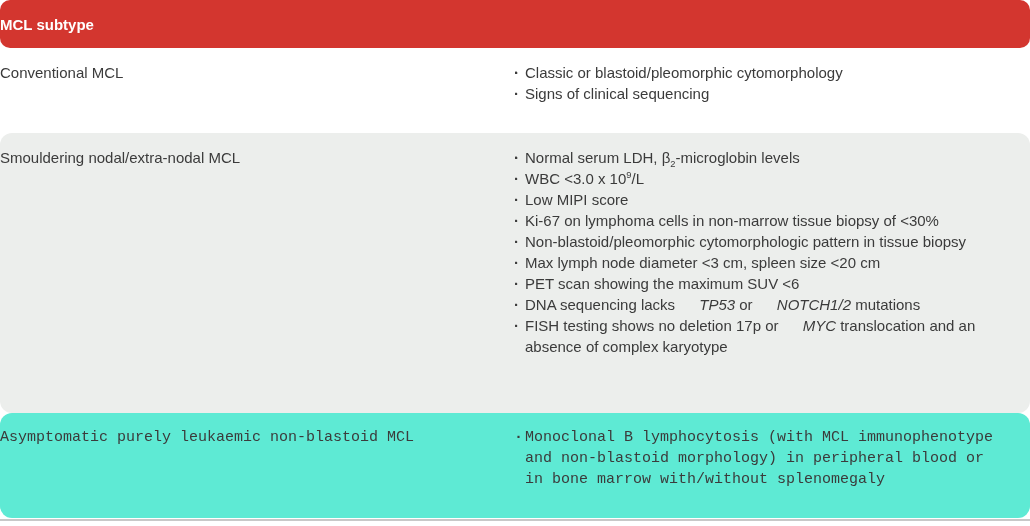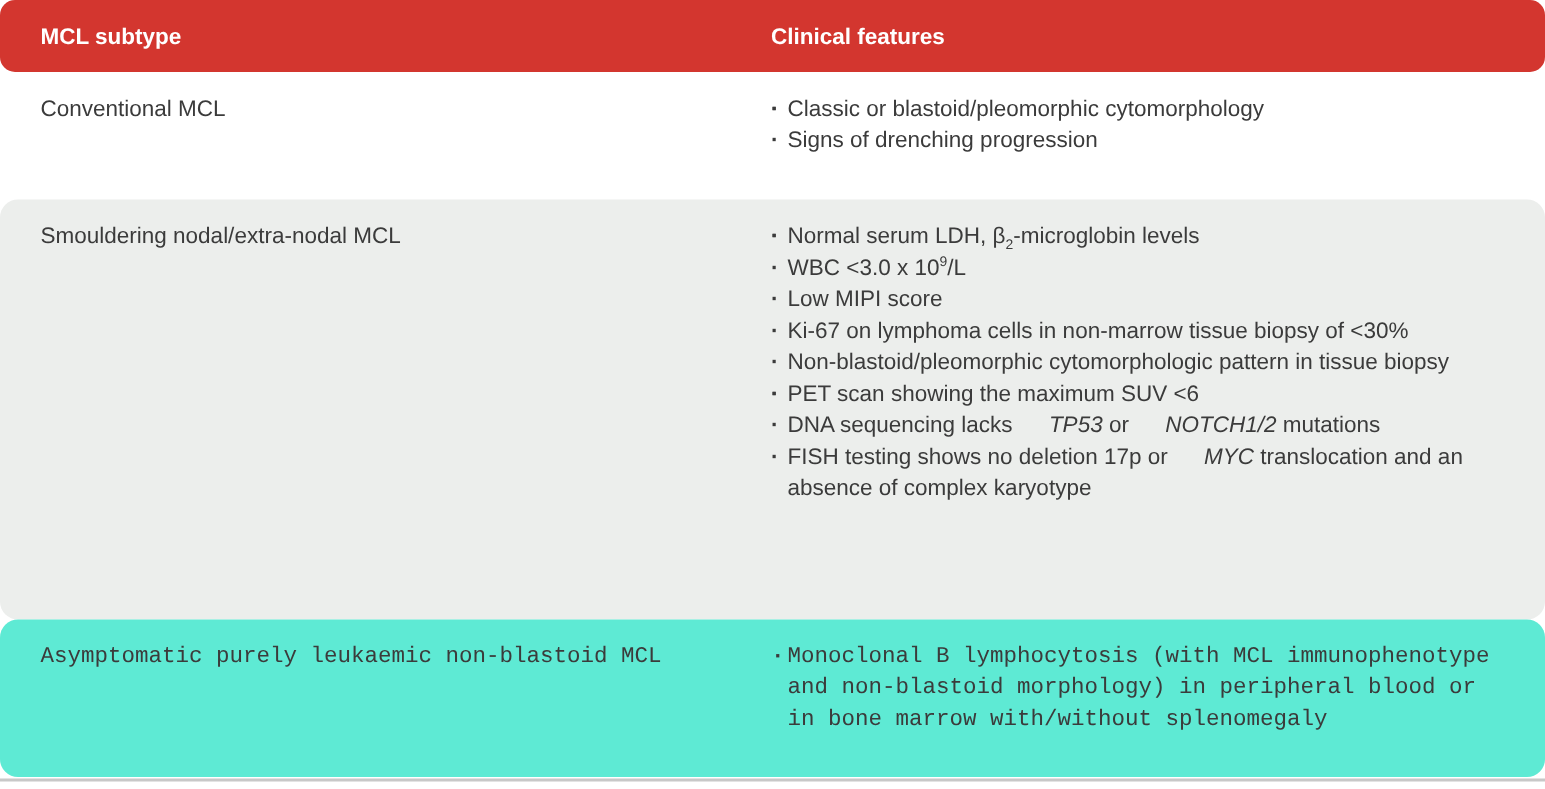--- a/index.html
+++ b/index.html
@@ -24,21 +24,21 @@
     background:var(--header-bg);
     border-radius:10px;
     display:flex;align-items:center;
     color:var(--header-text);
     font-weight:bold;
     font-size:15px;
   }
   .cell-left{
     width:514px;flex:0 0 514px;
     box-sizing:border-box;
-    padding-left:27px;padding-right:20px;
+    padding-right:20px;
   }
   .cell-right{
     flex:1 1 auto;
     box-sizing:border-box;
     padding-right:26px;
   }
   .row{display:flex;box-sizing:border-box;border-radius:12px;}
   .row .cell-left{padding-top:14px;padding-bottom:12px;}
   .row .cell-right{padding-top:14px;padding-bottom:12px;}
   .row:nth-child(1){min-height:85px;background:#ffffff;}
@@ -55,44 +55,43 @@
     width:1030px;margin-top:1px;
   }
 </style>
 </head>
 <body>
 
 <div class="page">
   <div class="tbl">
     <div class="hdr">
       <div class="cell-left">MCL subtype</div>
-      <div class="cell-right">Clinical features</div>
     </div>
     <div class="tbody">
         <div class="row">
           <div class="cell-left"><span>Conventional MCL</span></div>
           <div class="cell-right">
             <ul class="features">
               <li class="feature"><span class="bullet">·</span></li>
               <li class="feature"><span class="bullet">·</span><span>Classic or blastoid/pleomorphic cytomorphology</span></li>
-              <li class="feature"><span class="bullet">·</span><span>Signs of drenching progression</span></li>
+              <li class="feature"><span class="bullet">·</span><span>Signs of clinical sequencing</span></li>
             </ul>
           </div>
         </div>
         <div class="row">
           <div class="cell-left"><span>Smouldering nodal/extra-nodal MCL</span></div>
           <div class="cell-right">
             <ul class="features">
               <li class="feature"><span class="bullet">·</span></li>
               <li class="feature"><span class="bullet">·</span><span>Normal serum LDH, β</span><span class="seg-sub">2</span><span>-microglobin levels</span></li>
               <li class="feature"><span class="bullet">·</span><span>WBC &lt;3.0 x 10</span><span class="seg-sup">9</span><span>/L</span></li>
               <li class="feature"><span class="bullet">·</span><span>Low MIPI score</span></li>
               <li class="feature"><span class="bullet">·</span><span>Ki-67 on lymphoma cells in non-marrow tissue biopsy of &lt;30%</span></li>
               <li class="feature"><span class="bullet">·</span><span>Non-blastoid/pleomorphic cytomorphologic pattern in tissue biopsy</span></li>
-              <li class="feature"><span class="bullet">·</span></li>
+              <li class="feature"><span class="bullet">·</span><span>Max lymph node diameter &lt;3 cm, spleen size &lt;20 cm</span></li>
               <li class="feature"><span class="bullet">·</span><span>PET scan showing the maximum SUV &lt;6</span></li>
               <li class="feature"><span class="bullet">·</span><span>DNA sequencing lacks </span><span class="seg-i">TP53</span><span> or </span><span class="seg-i">NOTCH1/2</span><span> mutations</span></li>
               <li class="feature"><span class="bullet">·</span><span>FISH testing shows no deletion 17p or </span><span class="seg-i">MYC</span><span> translocation and an absence of complex karyotype</span></li>
             </ul>
           </div>
         </div>
         <div class="row">
           <div class="cell-left"><span>Asymptomatic purely leukaemic non-blastoid MCL</span></div>
           <div class="cell-right">
             <ul class="features">

